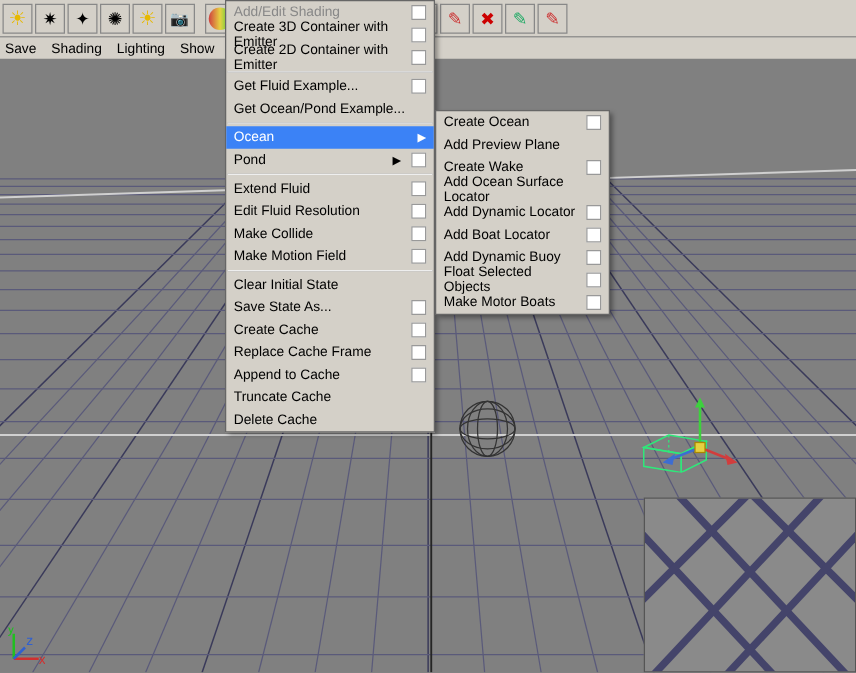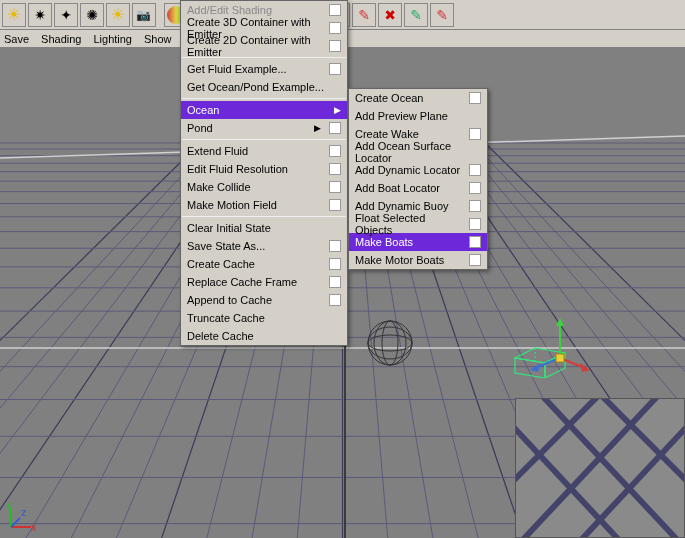--- a/index.html
+++ b/index.html
@@ -23,21 +23,21 @@
 .wire-cube { position: absolute; top: 280px; left: 505px; width: 70px; height: 50px; }
 
 .axis-gizmo { position: absolute; bottom: 6px; left: 6px; width: 30px; height: 30px; }
 .manipulator { position: absolute; top: 270px; left: 530px; width: 60px; height: 60px; }
 
 .inset { position: absolute; bottom: 0; right: 0; width: 170px; height: 140px; border: 1px solid #555; background: #888; }
 .inset svg { width: 100%; height: 100%; }
 
 .menu { position: absolute; background: #d4d0c8; border: 1px solid #666; box-shadow: 2px 2px 4px rgba(0,0,0,0.4); z-index: 100; }
 .menu-item { height: 18px; display: flex; align-items: center; justify-content: space-between; padding: 0 6px; cursor: pointer; color: #000; }
-.menu-item.hl { background: #6d28d9; color: #fff; }
+.menu-item.hl { background: #3b82f6; color: #fff; }
 .menu-sep { height: 1px; background: #888; margin: 2px 1px; border-bottom: 1px solid #eee; }
 .menu-item .arrow { font-size: 9px; margin-left: 8px; }
 .menu-item .opt { width: 12px; height: 12px; border: 1px solid #999; background: #fff; margin-left: 8px; }
 
 .menu1 { top: 0; left: 180px; width: 168px; }
 .menu2 { top: 74px; left: 348px; width: 140px; margin-top: 14px; }
 
 .icon-sun { color: #e6b800; font-size: 16px; }
 .icon-star { color: #000; font-size: 14px; }
 .icon-camera { color: #333; font-size: 12px; }
@@ -360,25 +360,19 @@
       <span style="display: flex; align-items: center;">
         <span class="opt"></span>
       </span>
     </div>
     <div class="menu-item">
       <span>Float Selected Objects</span>
       <span style="display: flex; align-items: center;">
         <span class="opt"></span>
       </span>
     </div>
-    <div class="menu-item hl">
-      <span>Make Boats</span>
-      <span style="display: flex; align-items: center;">
-        <span class="opt"></span>
-      </span>
-    </div>
     <div class="menu-item">
       <span>Make Motor Boats</span>
       <span style="display: flex; align-items: center;">
         <span class="opt"></span>
       </span>
     </div>
   </div>
 
 </body></html>

